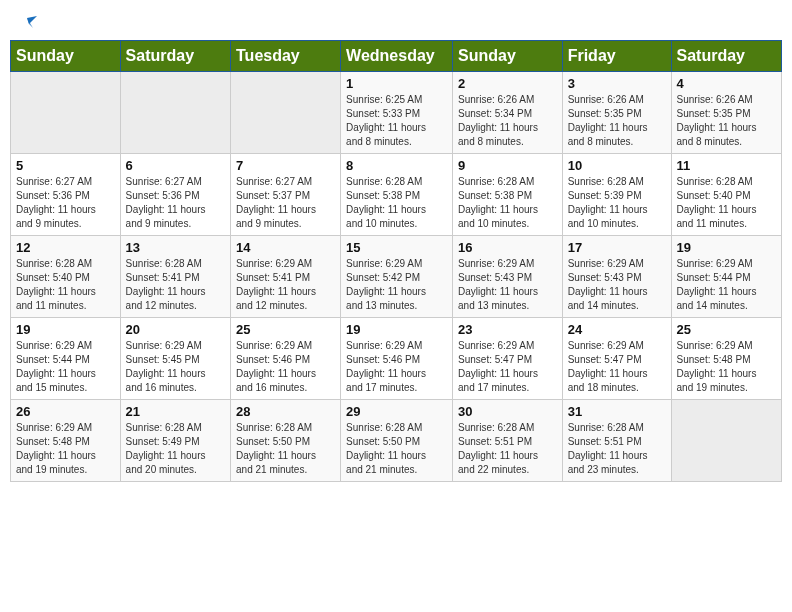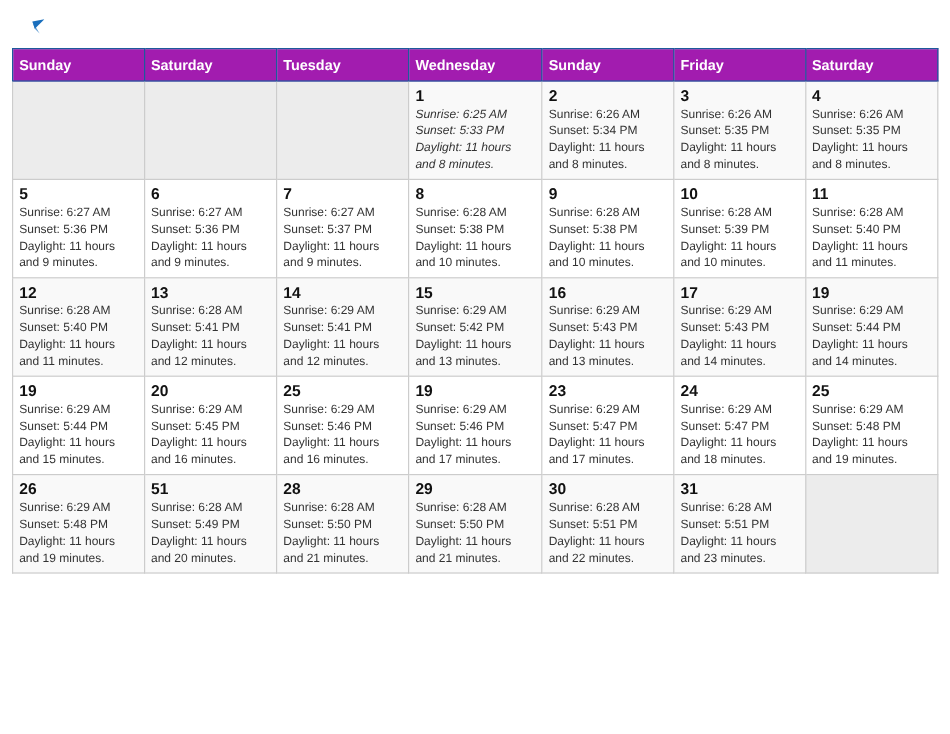--- a/index.html
+++ b/index.html
@@ -33,25 +33,25 @@
     .subtitle {
       font-size: 14px;
       color: #555;
     }
     table {
       width: 100%;
       border-collapse: collapse;
       font-size: 10.5px;
     }
     thead tr th {
-      background-color: #a21caf;
+      background-color: #4d7c0f;
       color: #fff;
       text-align: left;
       padding: 6px 5px;
-      font-size: 12px;
+      font-size: 16px;
       font-weight: bold;
       border: 1px solid #1e5a9c;
     }
     tbody tr td {
       border: 1px solid #ccc;
       vertical-align: top;
       padding: 4px 5px;
       width: 113px;
       min-height: 70px;
       background: #fff;
@@ -106,21 +106,21 @@
         <th>Saturday</th>
       </tr>
   </thead>
   <tbody id="calendar-body">
       <tr>
         <td class="empty-cell"></td>
         <td class="empty-cell"></td>
         <td class="empty-cell"></td>
         <td>
           <div class="day-num">1</div>
-          <div class="day-info" style="white-space: pre-wrap; font-style: italic;">Sunrise: 6:25 AM
+          <div class="day-info" style="white-space: pre-wrap;">Sunrise: 6:25 AM
 Sunset: 5:33 PM
 Daylight: 11 hours
 and 8 minutes.</div>
         </td>
         <td>
           <div class="day-num">2</div>
           <div class="day-info" style="white-space: pre-wrap;">Sunrise: 6:26 AM
 Sunset: 5:34 PM
 Daylight: 11 hours
 and 8 minutes.</div>
@@ -295,21 +295,21 @@
       </tr>
       <tr>
         <td>
           <div class="day-num">26</div>
           <div class="day-info" style="white-space: pre-wrap;">Sunrise: 6:29 AM
 Sunset: 5:48 PM
 Daylight: 11 hours
 and 19 minutes.</div>
         </td>
         <td>
-          <div class="day-num">51</div>
+          <div class="day-num">21</div>
           <div class="day-info" style="white-space: pre-wrap;">Sunrise: 6:28 AM
 Sunset: 5:49 PM
 Daylight: 11 hours
 and 20 minutes.</div>
         </td>
         <td>
           <div class="day-num">28</div>
           <div class="day-info" style="white-space: pre-wrap;">Sunrise: 6:28 AM
 Sunset: 5:50 PM
 Daylight: 11 hours

